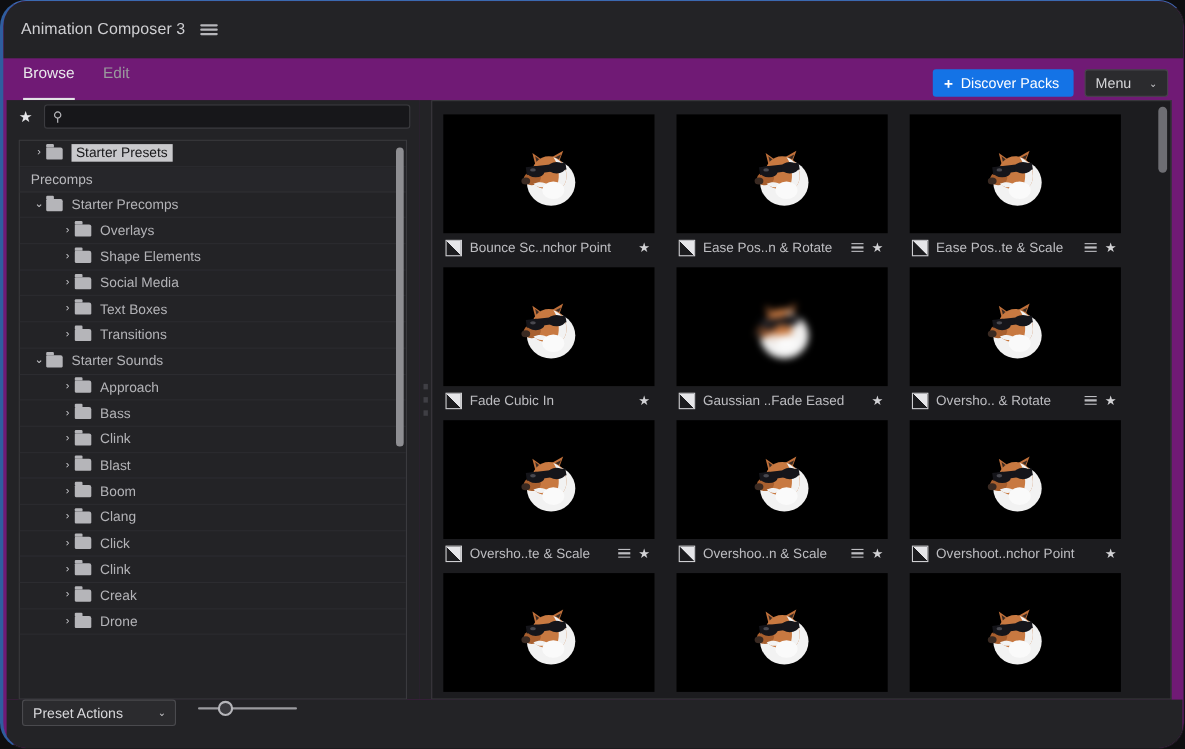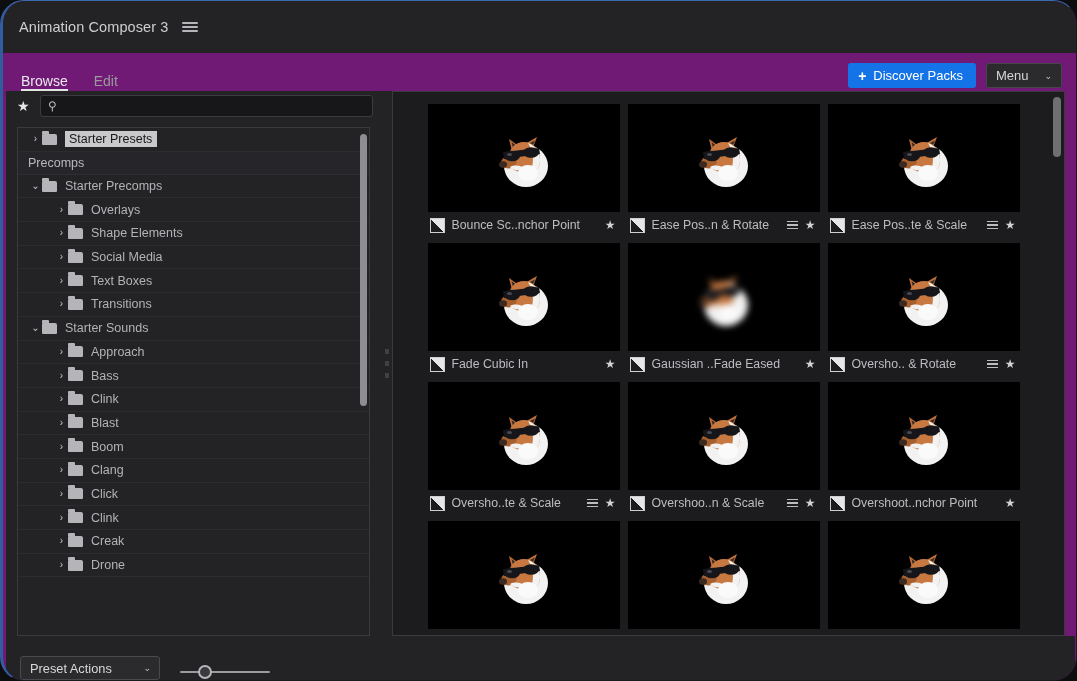--- a/index.html
+++ b/index.html
@@ -41,21 +41,21 @@
 
   
   .tabrow {
     height: 38px;
     display: flex; align-items: flex-end;
     padding: 0 16px 0 18px;
     position: relative;
   }
   .tabs { display: flex; gap: 26px; }
   .tab {
-    font-size: 14px; color: #9a9a9e; padding-bottom: 0;
+    font-size: 14px; color: #9a9a9e; padding-bottom: 15px;
     cursor: pointer; border-bottom: 2px solid transparent;
   }
   .tab.active { color: #e9e9ec; border-bottom-color: #e3e3e6; }
 
   .topright {
     position: absolute; right: 14px; bottom: 3px;
     display: flex; align-items: center; gap: 10px;
   }
   .btn-discover {
     background: #1473e6; color: #ffffff;
@@ -156,23 +156,22 @@
   
   .rightpanel {
     flex: 1; position: relative;
     background: #1c1c1f; border: 1px solid #3a3a3e;
     margin-right: 10px;
     overflow: hidden;
   }
   .grid {
     position: absolute; inset: 0;
     padding: 12px 20px 0 10px;
-    display: flex; flex-wrap: wrap; gap: 5px 8px;
+    display: flex; flex-wrap: wrap; gap: 5px 20px;
     align-content: flex-start;
-    justify-content: center;
   }
   .card { width: 192px; }
   .thumb {
     width: 192px; height: 108px; background: #000000;
     display: flex; align-items: center; justify-content: center;
     cursor: pointer;
   }
   .thumb svg { display: block; }
   .thumb.blurred svg { filter: blur(3.2px); }
   .caption {
@@ -201,21 +200,21 @@
 
   .grid-sb {
     position: absolute; right: 3px; top: 5px;
     width: 8px; height: 60px; border-radius: 4px;
     background: #6e6e73;
   }
 
   
   .footer {
     position: absolute; left: 3px; right: 1px; bottom: 0; height: 44px;
-    display: flex; align-items: flex-end; padding-left: 14px; gap: 20px;
+    display: flex; align-items: flex-start; padding-left: 14px; gap: 20px;
     background: #232326;
   }
   .select-preset {
     height: 24px; min-width: 140px;
     background: #2b2b2e; border: 1px solid #4a4a4e; border-radius: 3px;
     display: flex; align-items: center; justify-content: space-between;
     padding: 0 8px 0 9px; gap: 12px;
     font-size: 12.8px; color: #d8d8db; cursor: pointer;
   }
   .slider { position: relative; width: 90px; height: 16px; display: flex; align-items: center; }

